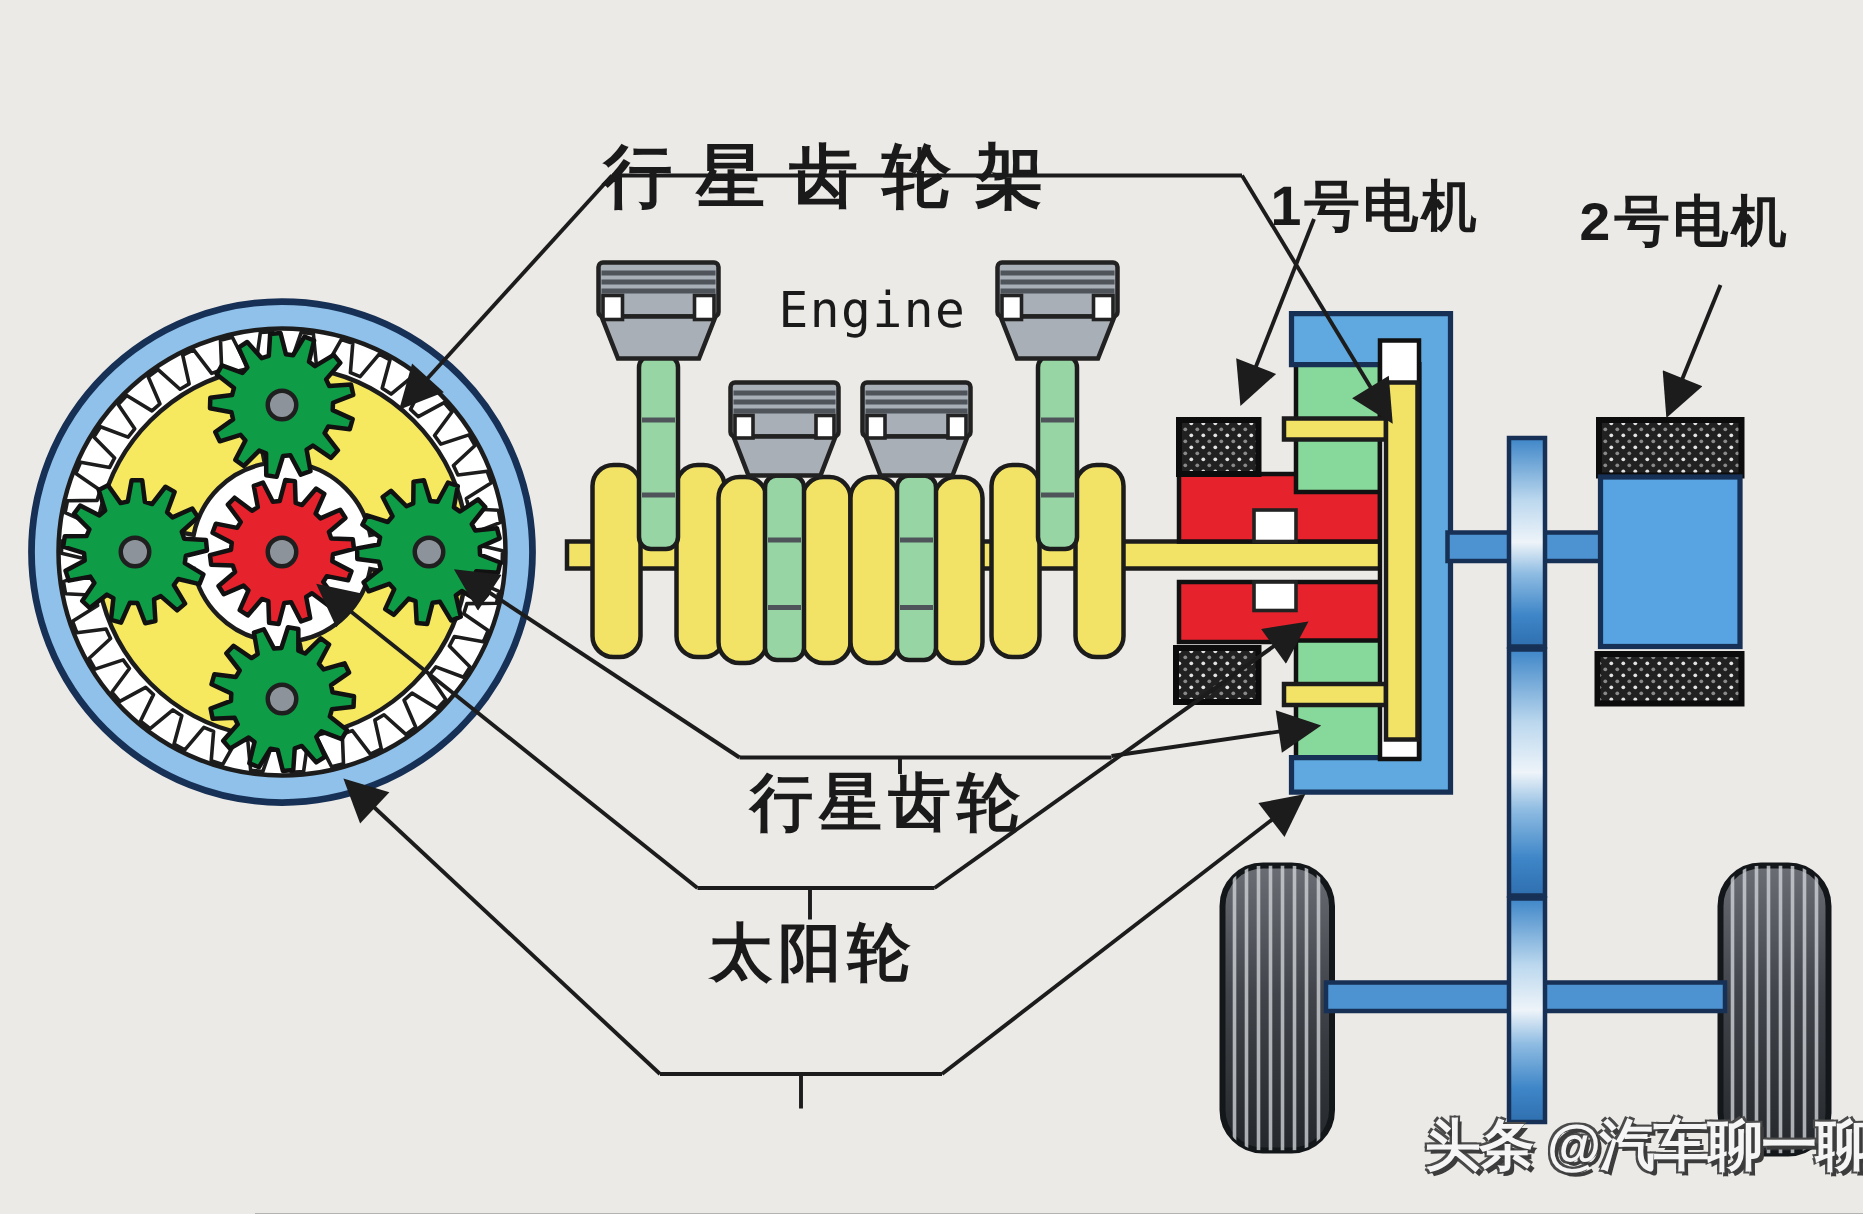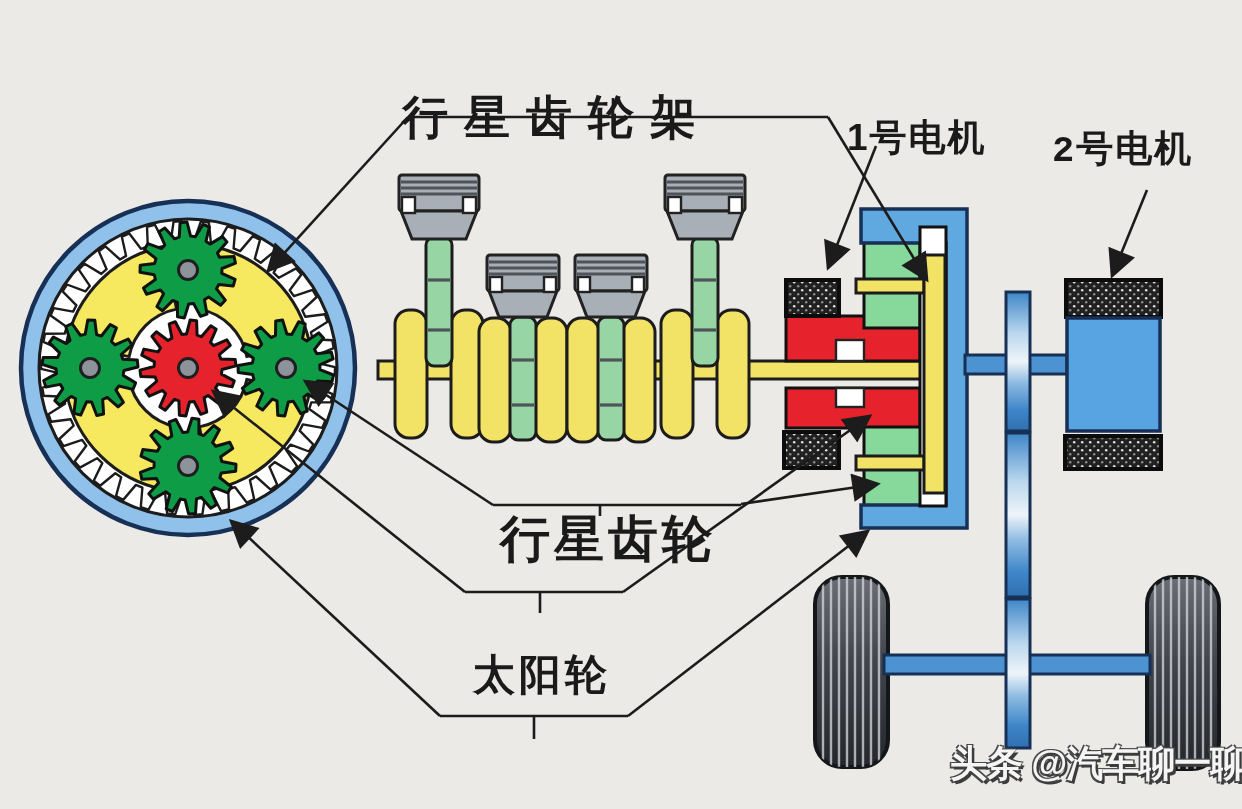--- a/index.html
+++ b/index.html
@@ -11,22 +11,22 @@
   #stage svg{position:absolute;left:0;top:0;}
   .lbl{
     position:absolute;color:#1a1a1a;white-space:nowrap;
     font-weight:600;line-height:1;
   }
   .lbl-carrier{left:402px;top:50px;font-size:46px;letter-spacing:16px;margin-top:44px;}
   .lbl-m1{left:847px;top:88px;font-size:37px;letter-spacing:2px;margin-top:31px;}
   .lbl-m2{left:1052px;top:133px;font-size:37px;letter-spacing:2px;font-family:Liberation Mono, monospace;}
   .lbl-engine{left:519px;top:190px;font-size:33px;font-weight:500;
     font-family:"DejaVu Sans Mono","Liberation Mono",monospace;letter-spacing:1px;}
-  .lbl-planet{left:500px;top:514px;font-size:50px;letter-spacing:4px;}
-  .lbl-sun{left:473px;top:614px;font-size:42px;letter-spacing:4px;margin-top:40px;}
+  .lbl-planet{left:500px;top:514px;font-size:42px;letter-spacing:4px;}
+  .lbl-sun{left:473px;top:614px;font-size:42px;letter-spacing:4px;}
   .lbl-ring{left:469px;top:742px;font-size:42px;letter-spacing:4px;}
   .lbl-watermark{
     left:950px;top:745px;font-size:37px;font-weight:700;letter-spacing:-1px;
     color:#f5f5f5;
     text-shadow:2.5px 2.5px 0 #3c3c3c,-1.5px -1.5px 0 #4a4a4a,
       1.5px -1.5px 0 #4a4a4a,-1.5px 1.5px 0 #4a4a4a;
   }
   
   .c-ringblue{fill:var(--ring-blue);stroke:var(--outline-navy);stroke-width:4.5;}
   .c-whitering{fill:#ffffff;stroke:var(--outline-dark);stroke-width:3;}
@@ -280,17 +280,18 @@
 
     <path class="c-lead" d="M534,739 V716 M440,716 H628"></path>
     <line class="c-lead" x1="440" y1="716" x2="231" y2="521" marker-end="url(#arrowHd)"></line>
     <line class="c-lead" x1="628" y1="716" x2="868" y2="531" marker-end="url(#arrowHd)"></line>
   </g>
 </svg>
 
 <div class="lbl lbl-carrier">行星齿轮架</div>
 <div class="lbl lbl-m1">1号电机</div>
 <div class="lbl lbl-m2">2号电机</div>
+<div class="lbl lbl-engine">Engine</div>
 <div class="lbl lbl-planet">行星齿轮</div>
 <div class="lbl lbl-sun">太阳轮</div>
 <div class="lbl lbl-watermark">头条 @汽车聊一聊</div>
 
 </div>
 
 </body></html>

